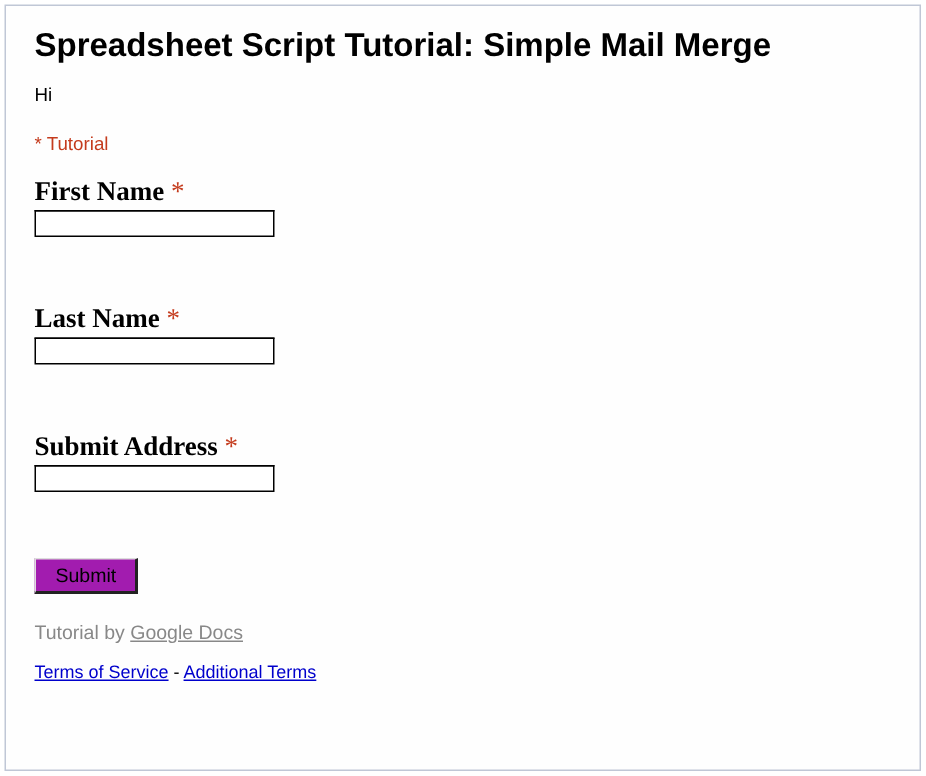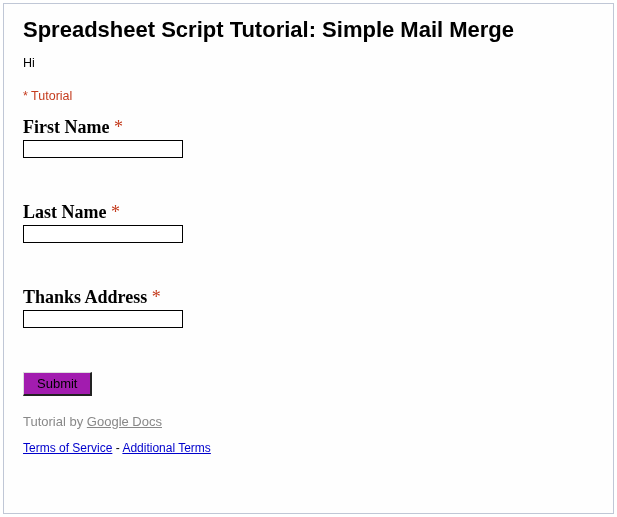--- a/index.html
+++ b/index.html
@@ -117,21 +117,21 @@
   <div class="field-group">
     <div class="field-label">
       <span>Last Name</span>
       <span class="asterisk">*</span>
     </div>
     <input type="text" class="text-input" value="" style="">
   </div>
 
   <div class="field-group">
     <div class="field-label">
-      <span>Thanks Address</span>
+      <span>Submit Address</span>
       <span class="asterisk">*</span>
     </div>
     <input type="text" class="text-input" value="" style="">
   </div>
 
   <button class="submit-button">Submit</button>
 
   <div class="powered-by">
     <span>Tutorial by </span><a href="#" class="docs-link">Google Docs</a>
   </div>

